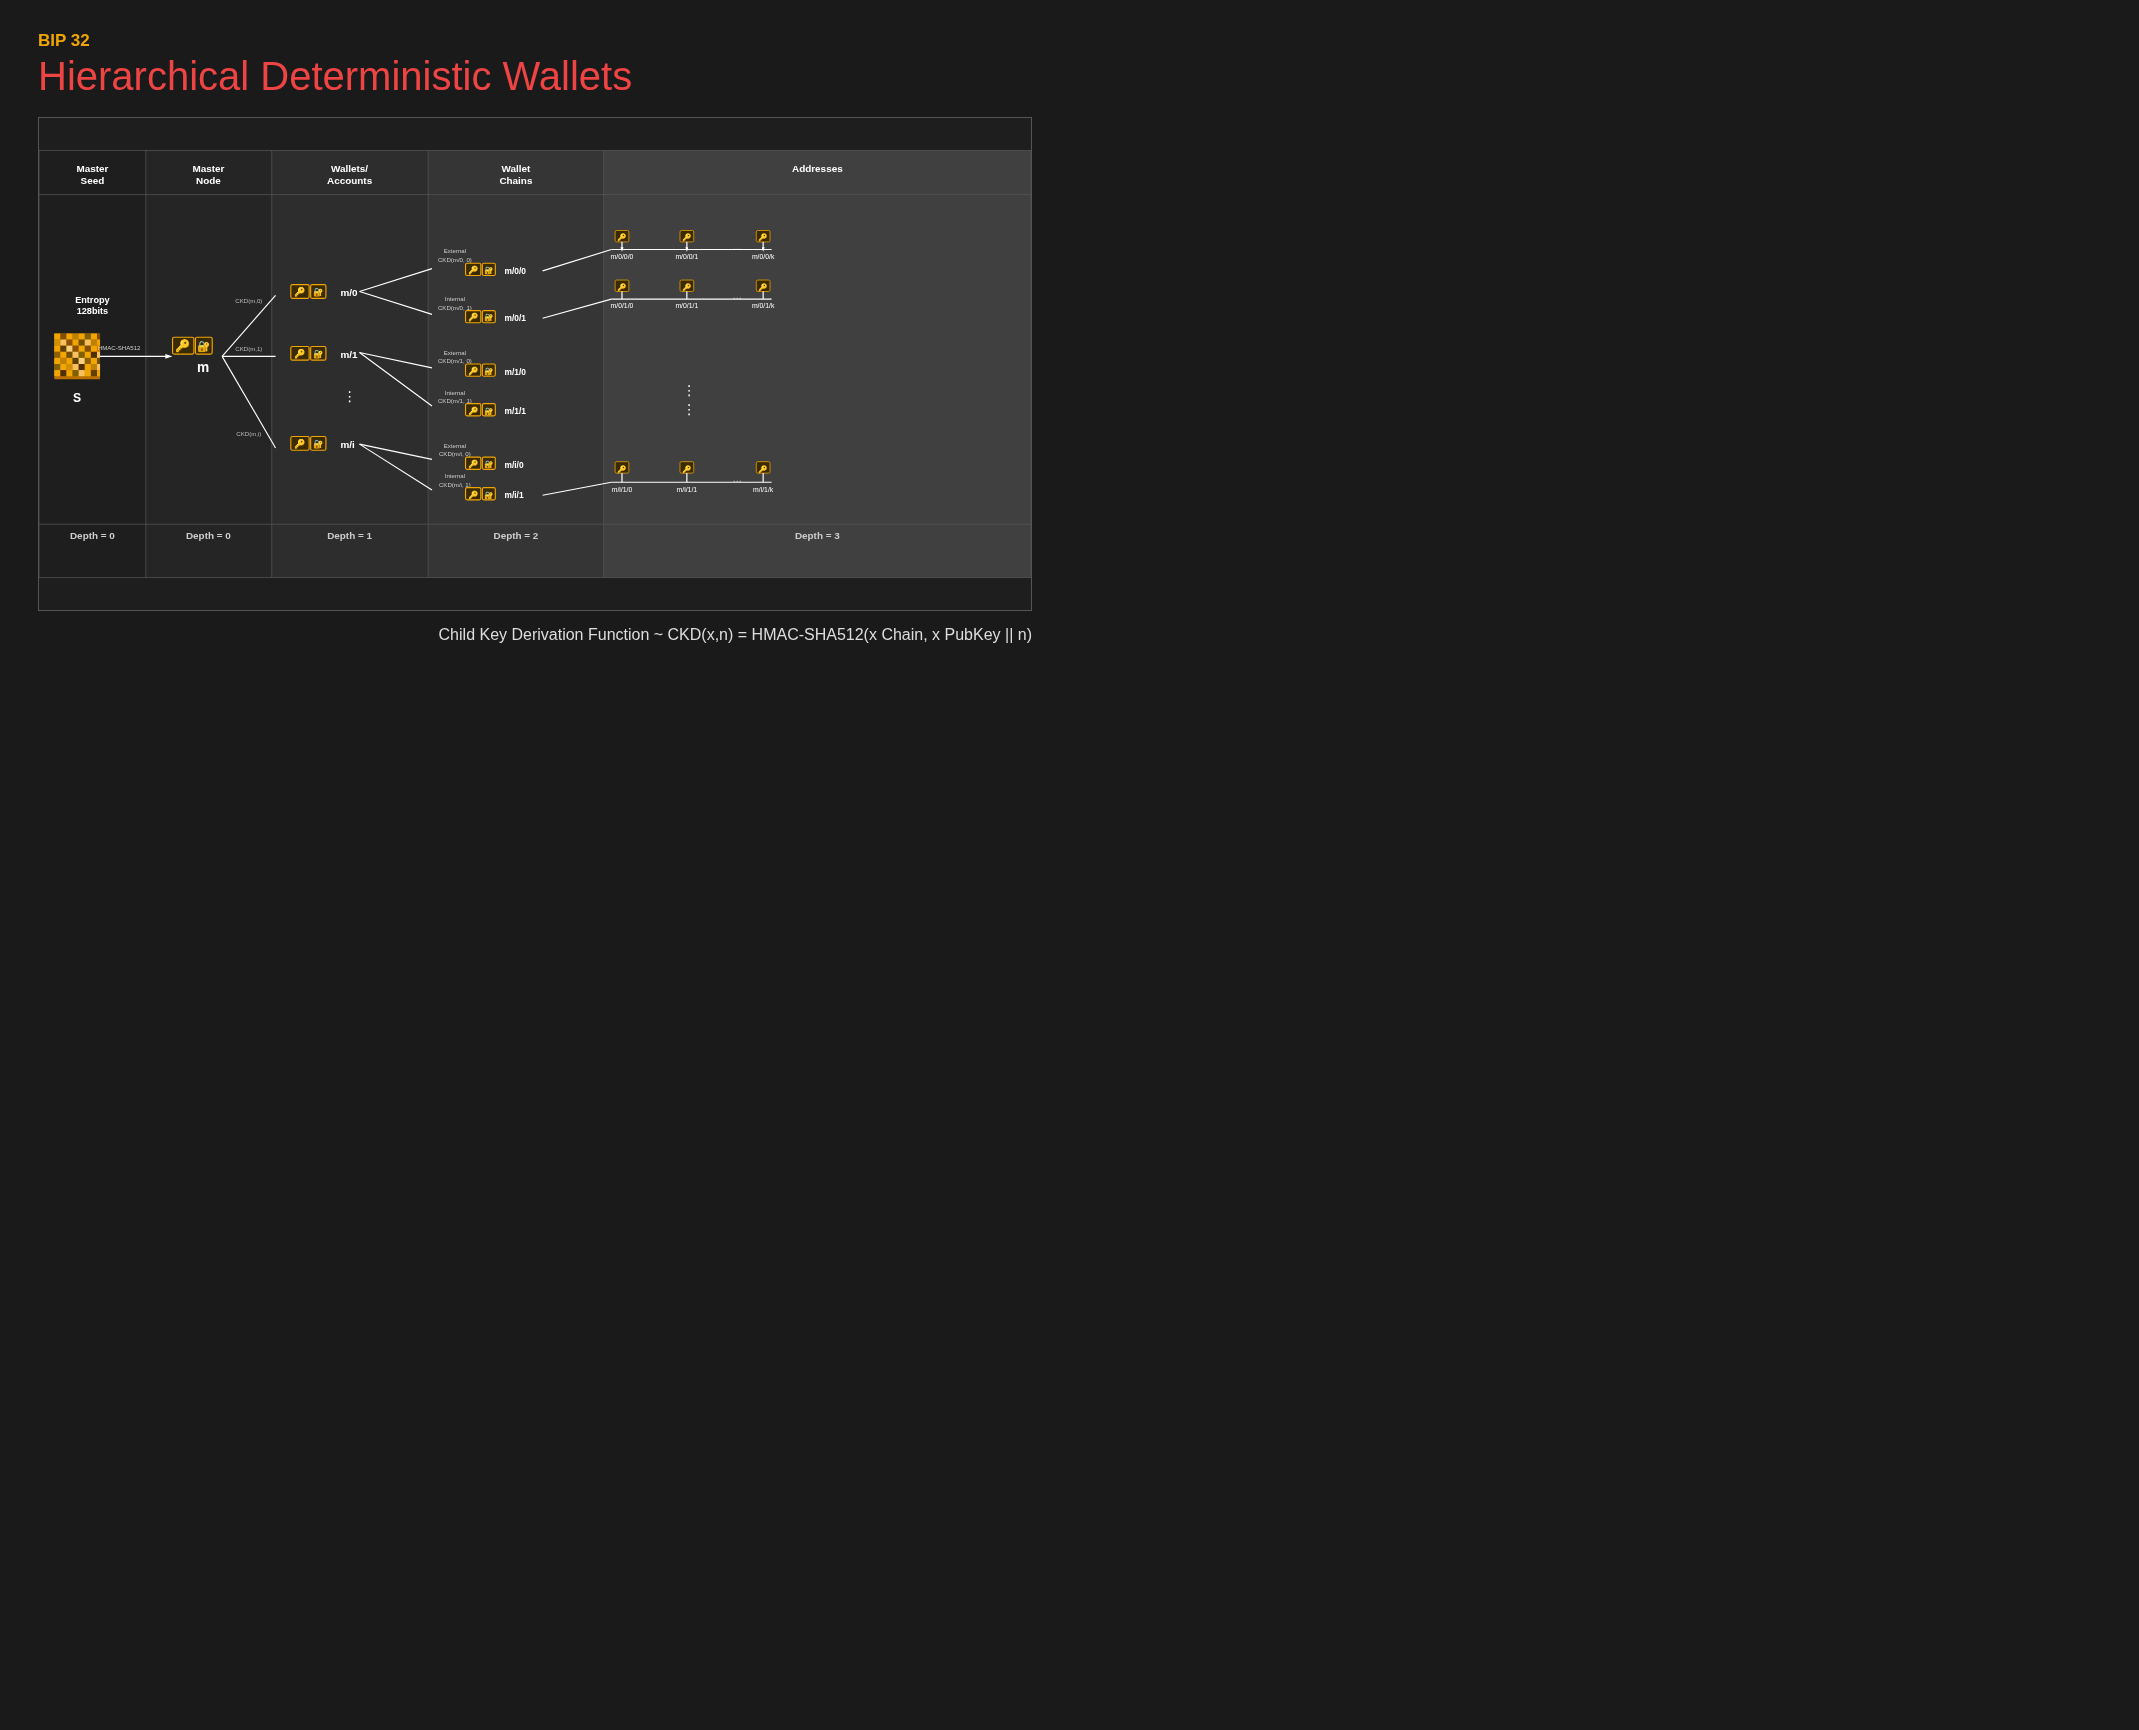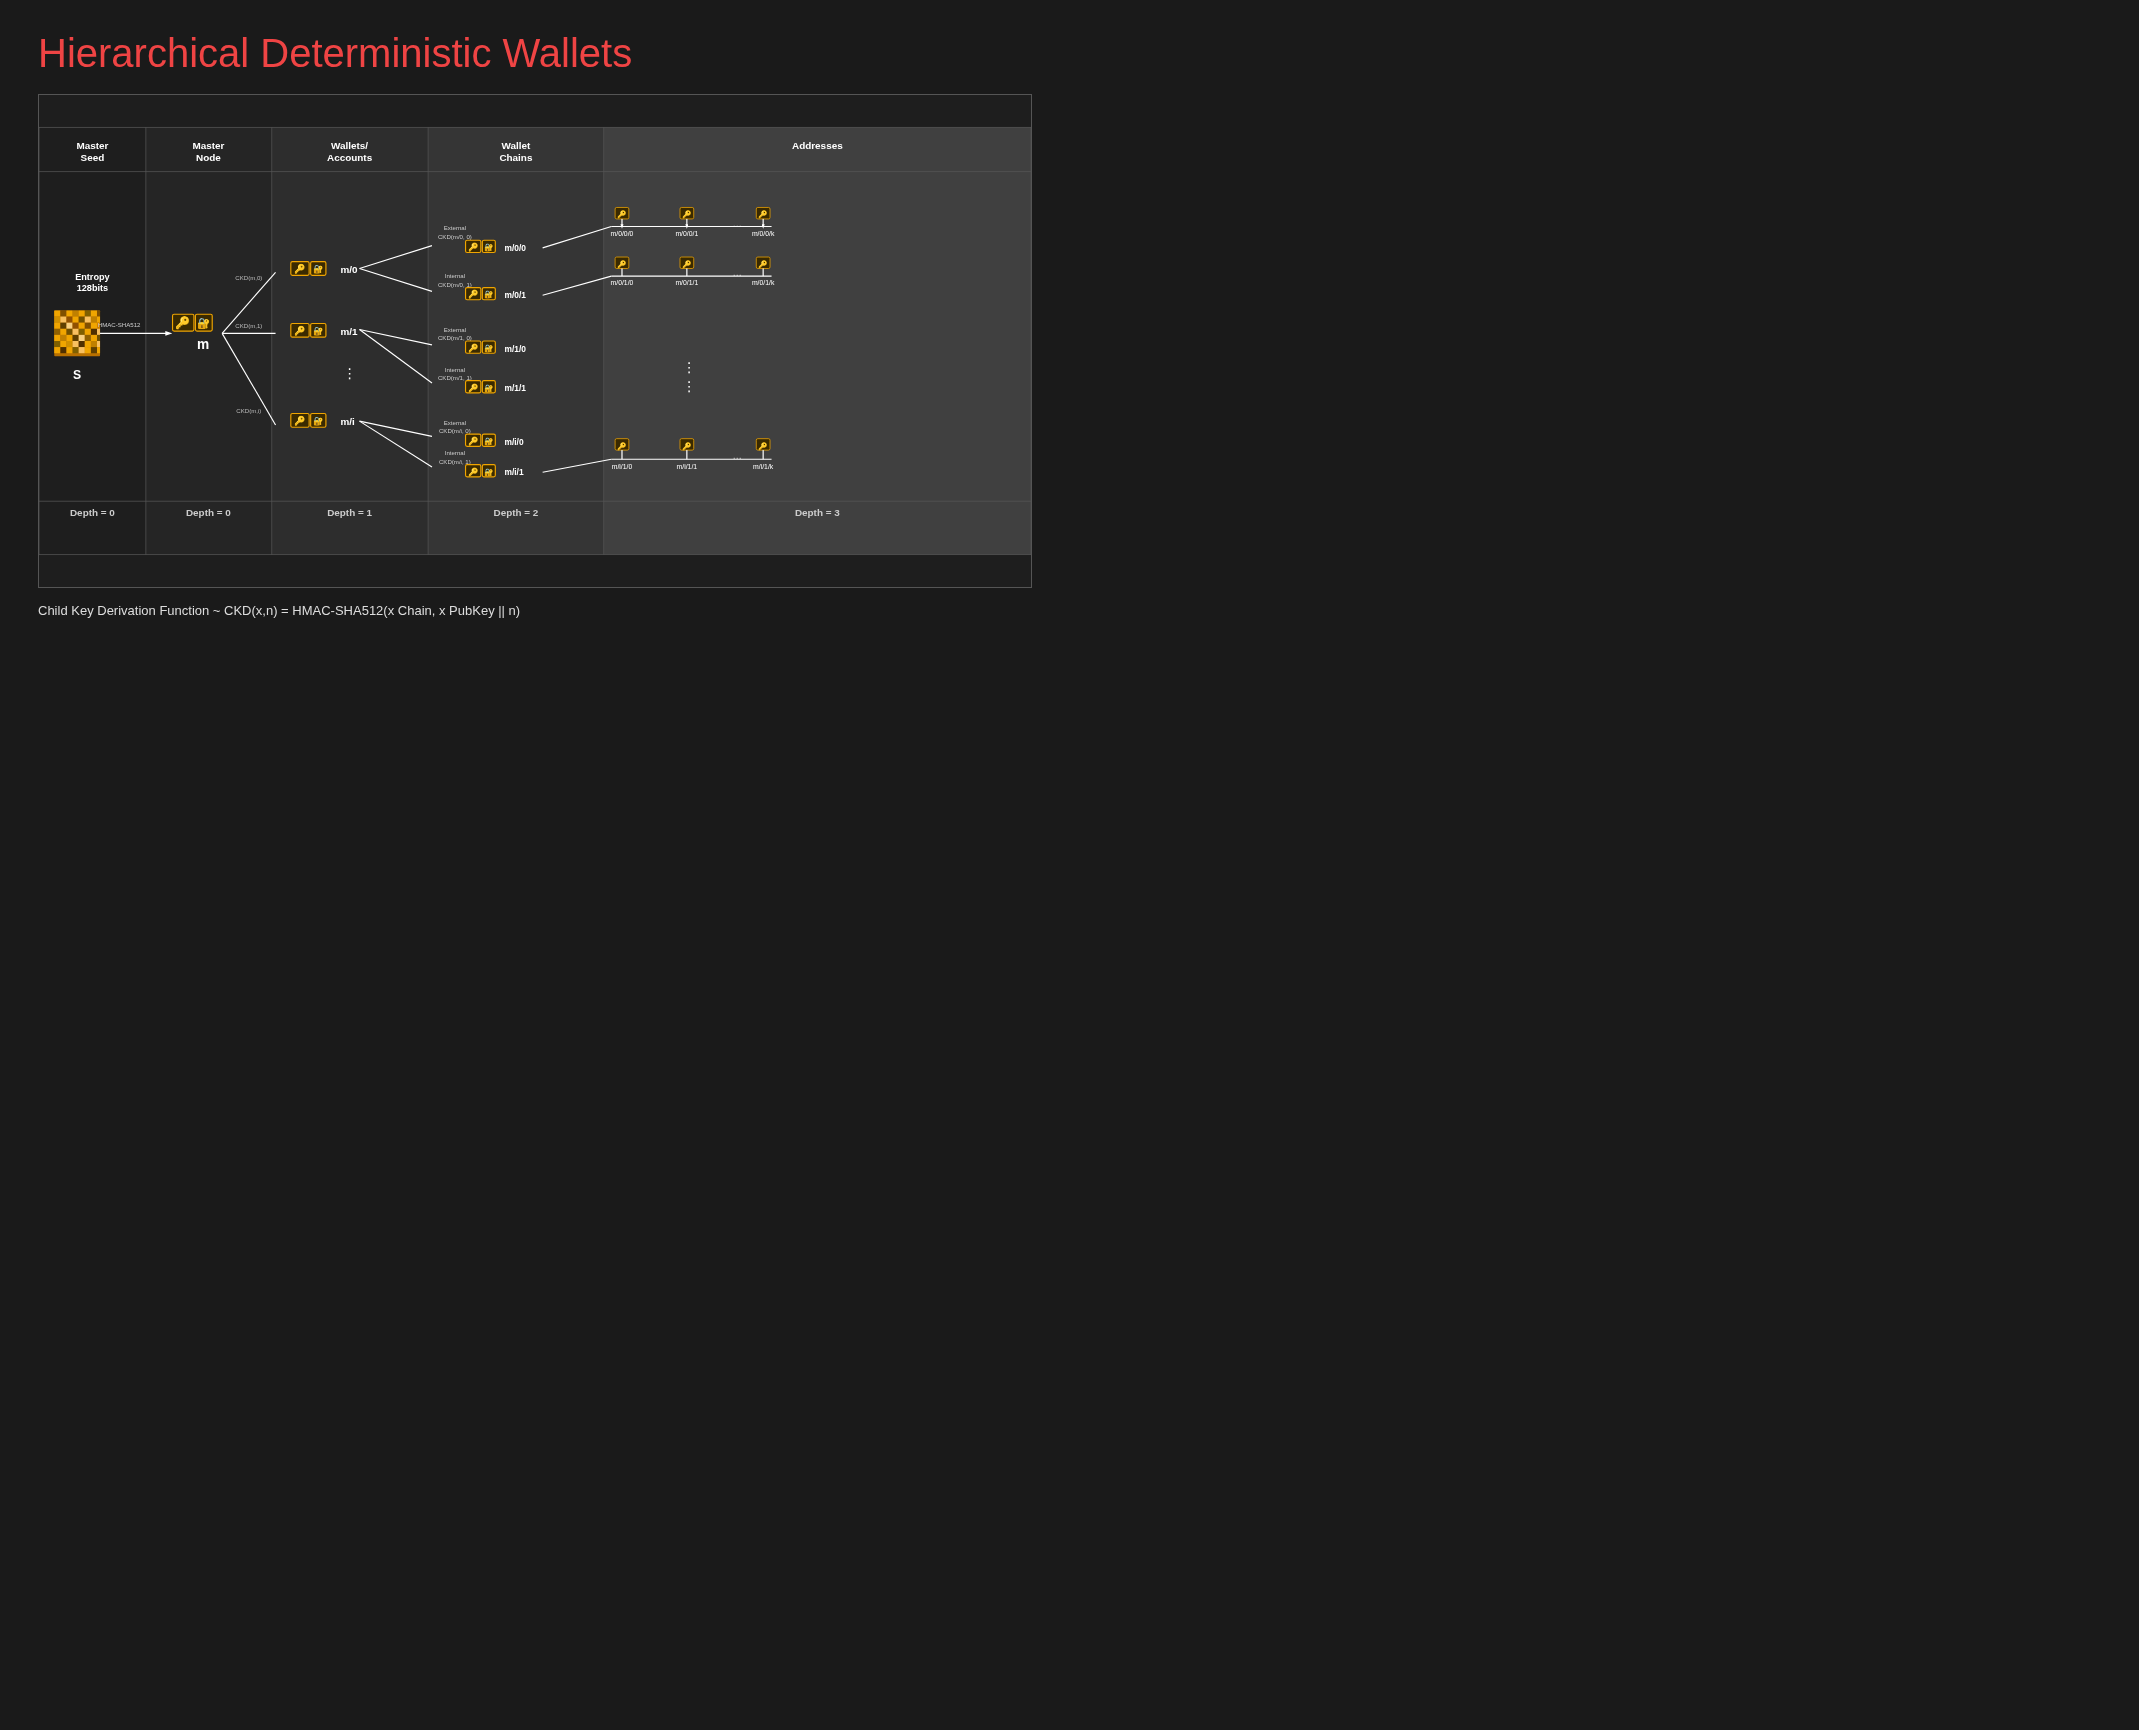--- a/index.html
+++ b/index.html
@@ -31,23 +31,23 @@
     .main-title {
       color: #ef4444;
       font-size: 40px;
       font-weight: 400;
       line-height: 1.1;
     }
 
     
     .footer-note {
       margin-top: 15.3px;
-      font-size: 13px;
+      font-size: 16px;
       color: #ddd;
-      text-align: left;
+      text-align: right;
     }
 
     
     .svg-diagram {
       width: 100%;
       height: 100%;
     }
 
     .diagram-wrapper {
       border: 0.8px solid #555;
@@ -56,20 +56,21 @@
       background: #1e1e1e;
       overflow: hidden;
     }
 
   </style>
 </head>
 <body>
 
 <div class="page">
   <div class="header">
+    <div class="bip-label">BIP 32</div>
     <div class="main-title">Hierarchical Deterministic Wallets</div>
   </div>
 
   <div class="diagram-wrapper">
     <svg class="svg-diagram" viewBox="0 0 1300 560" xmlns="http://www.w3.org/2000/svg">
 
       <rect x="0" y="0" width="140" height="560" fill="#1e1e1e"></rect>
 
       <rect x="140" y="0" width="165" height="560" fill="#252525"></rect>
 

